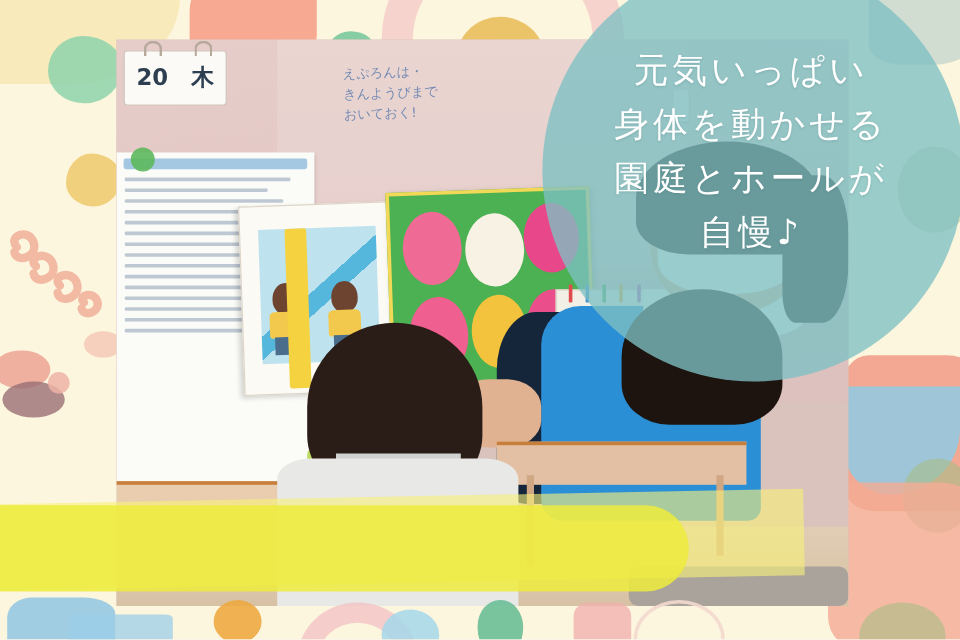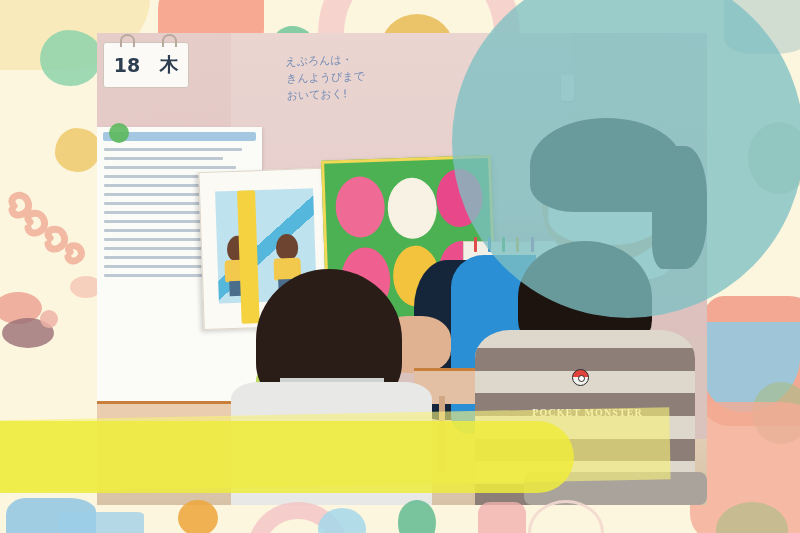--- a/index.html
+++ b/index.html
@@ -586,21 +586,21 @@
       <div class="whiteboard"></div>
 
       <div class="handwrite">えぷろんは・
 きんようびまで
 おいておく!</div>
       <div class="magnet"></div>
 
       <div class="date-card">
         <span class="hook" style="left:16px"></span>
         <span class="hook" style="left:58px"></span>
-        <span>18</span>
+        <span>20</span>
         <span>木</span>
       </div>
 
       <div class="notice-sheet">
         <div class="notice-head"></div>
         <div class="notice-line" style="width:84%"></div>
         <div class="notice-line" style="width:72%"></div>
         <div class="notice-line" style="width:80%"></div>
         <div class="notice-line" style="width:60%"></div>
         <div class="notice-line" style="width:76%"></div>
@@ -668,34 +668,30 @@
       <div class="desk-leg" style="left:56%;top:77%;height:16%"></div>
       <div class="desk-leg" style="left:82%;top:77%;height:14%"></div>
       <div class="chair-green"></div>
       <div class="desk2"></div>
 
       <div class="child1-head"></div>
       <div class="child1-collar"></div>
       <div class="child1-body"></div>
 
       <div class="child2-head"></div>
-      <div class="child2-body">
-        <span class="stripe" style="top:10%"></span>
-        <span class="stripe" style="top:36%"></span>
-        <span class="stripe" style="top:62%"></span>
-        <span class="stripe" style="top:88%"></span>
-        <span class="poke"></span>
-        <span class="poke-text">POCKET MONSTER</span>
-      </div>
       <div class="chair-back"></div>
 
     </div>
   </div>
 
   <div class="teal-circle"></div>
+  <div class="headline">元気いっぱい
+身体を動かせる
+園庭とホールが
+自慢♪</div>
 
   <div class="yellow-band"></div>
   <div class="yellow-pill"></div>
 
   <div class="blob blob-blue-b"></div>
   <div class="blob blob-blue-b2"></div>
   <div class="blob blob-orange-b"></div>
   <div class="blob blob-pinkring-b"></div>
   <div class="blob blob-lblue-b"></div>
   <div class="blob blob-green-b"></div>

